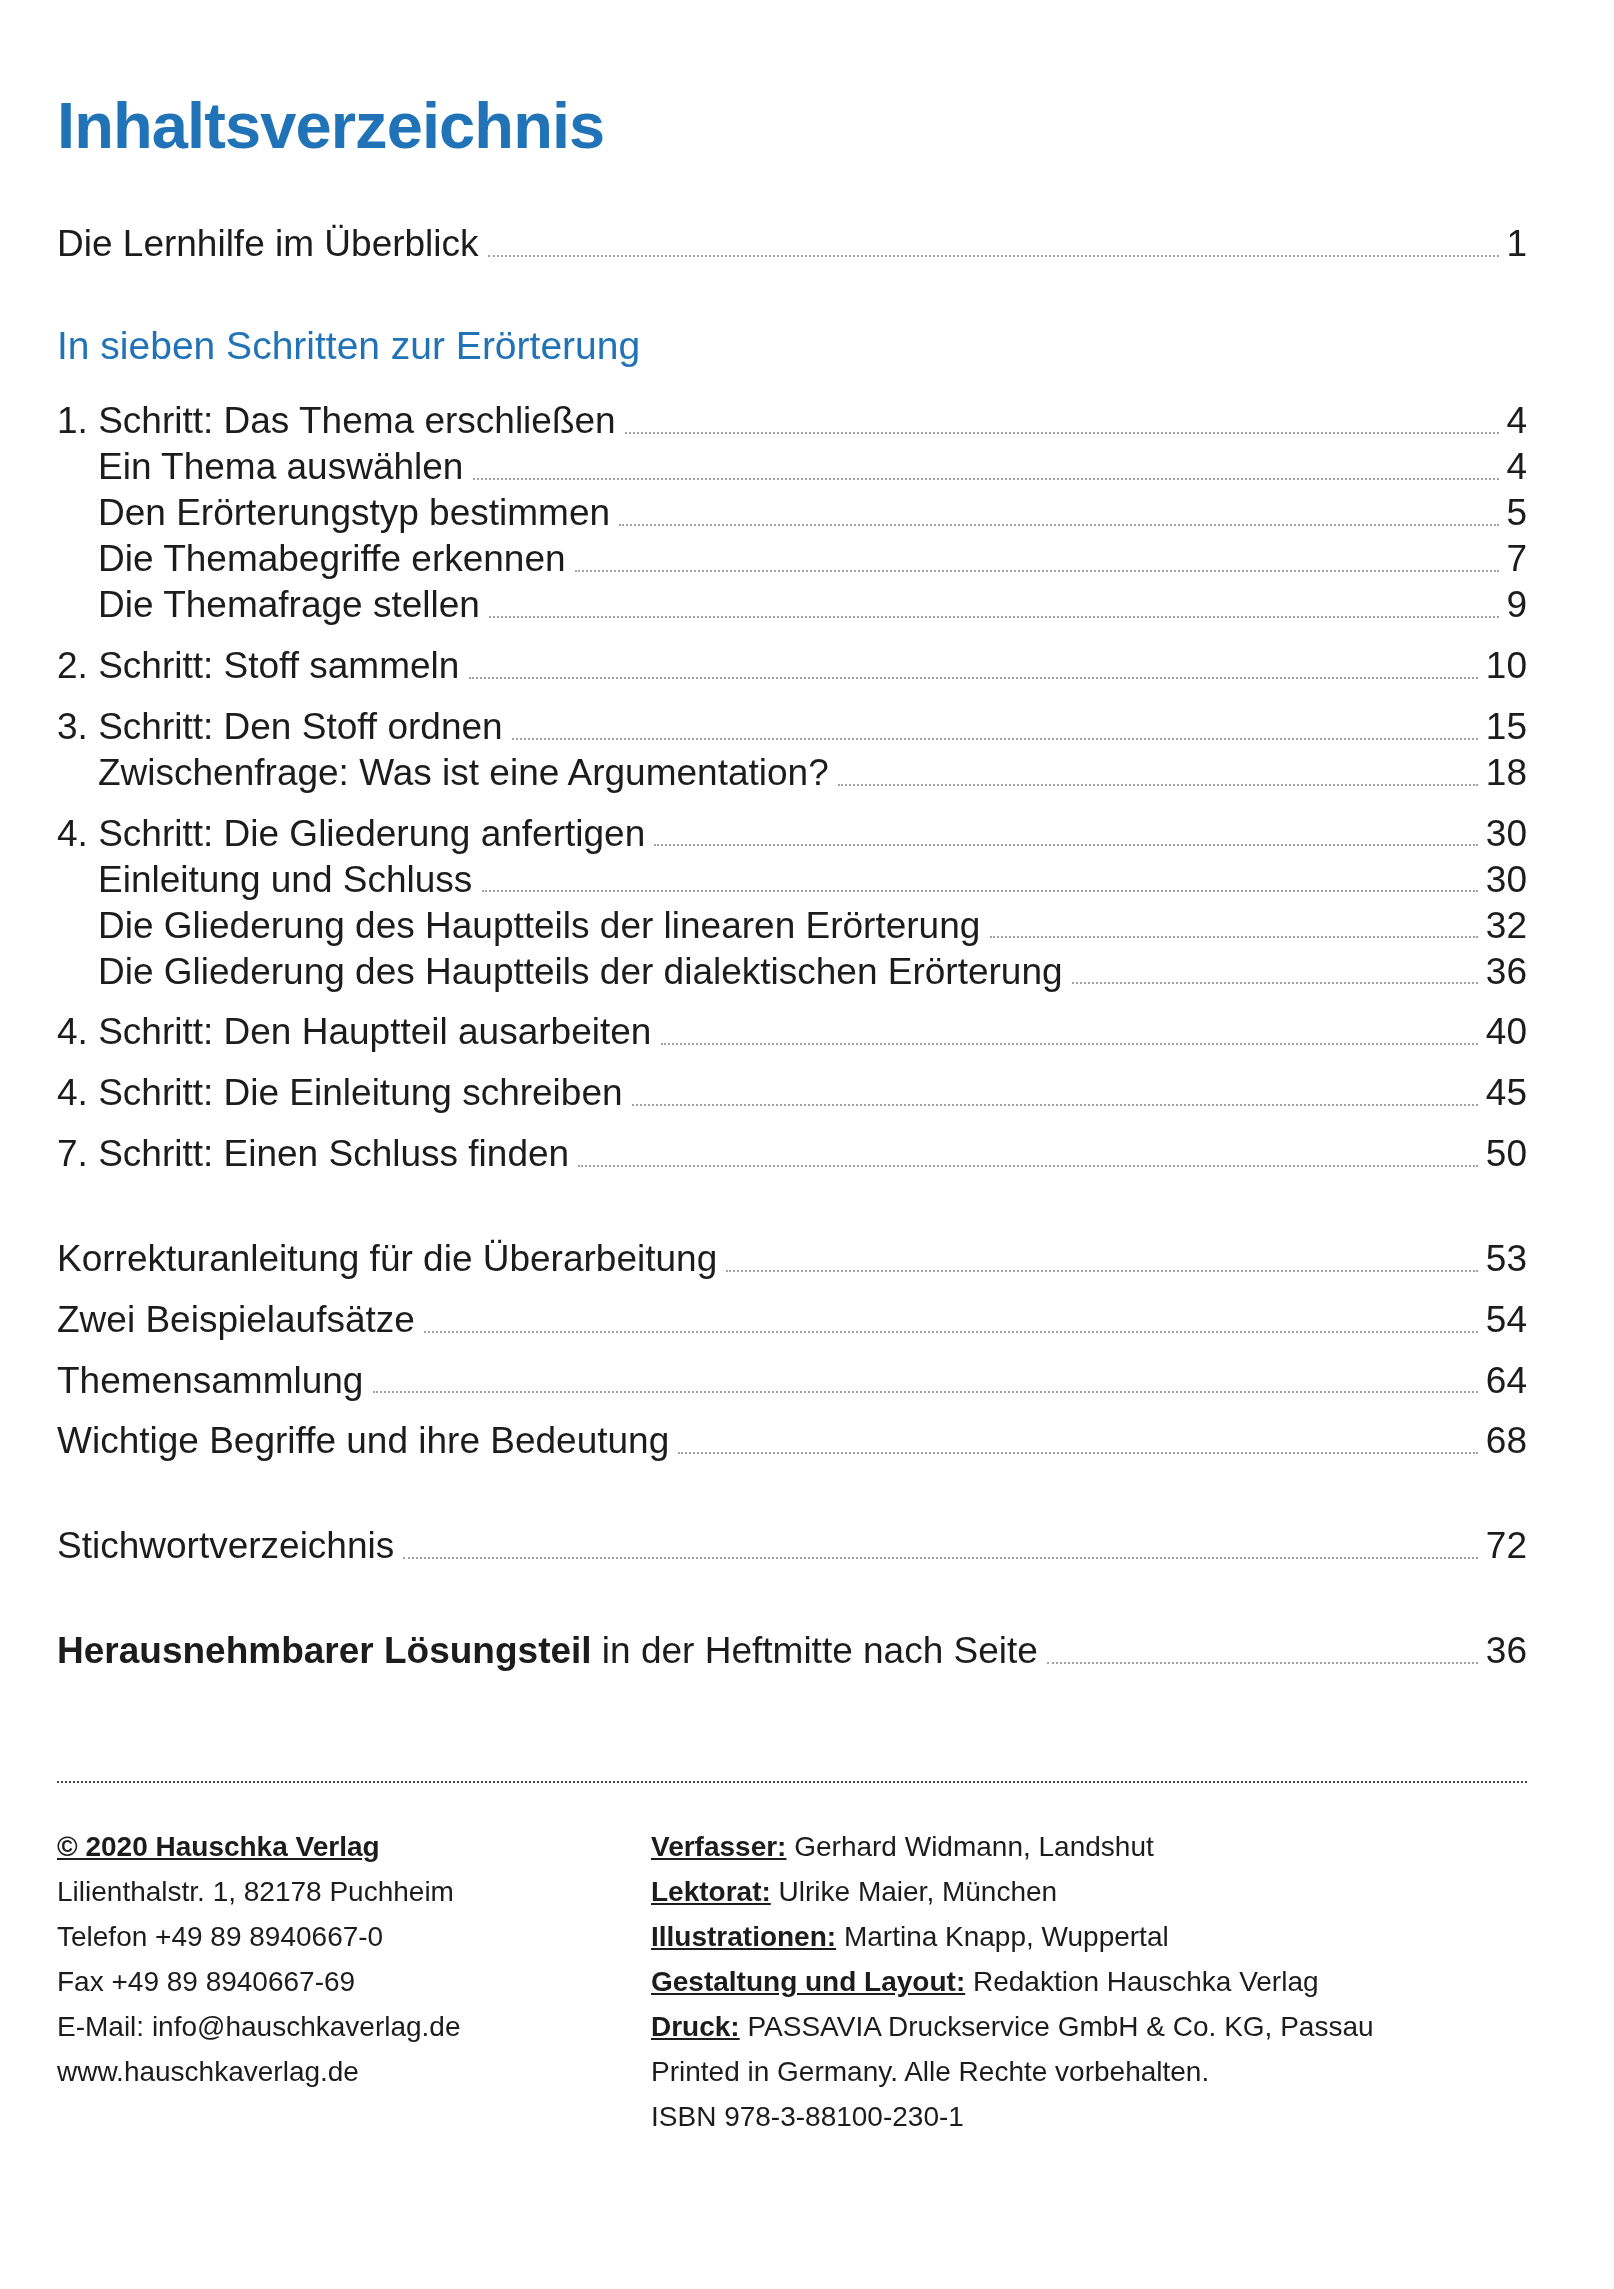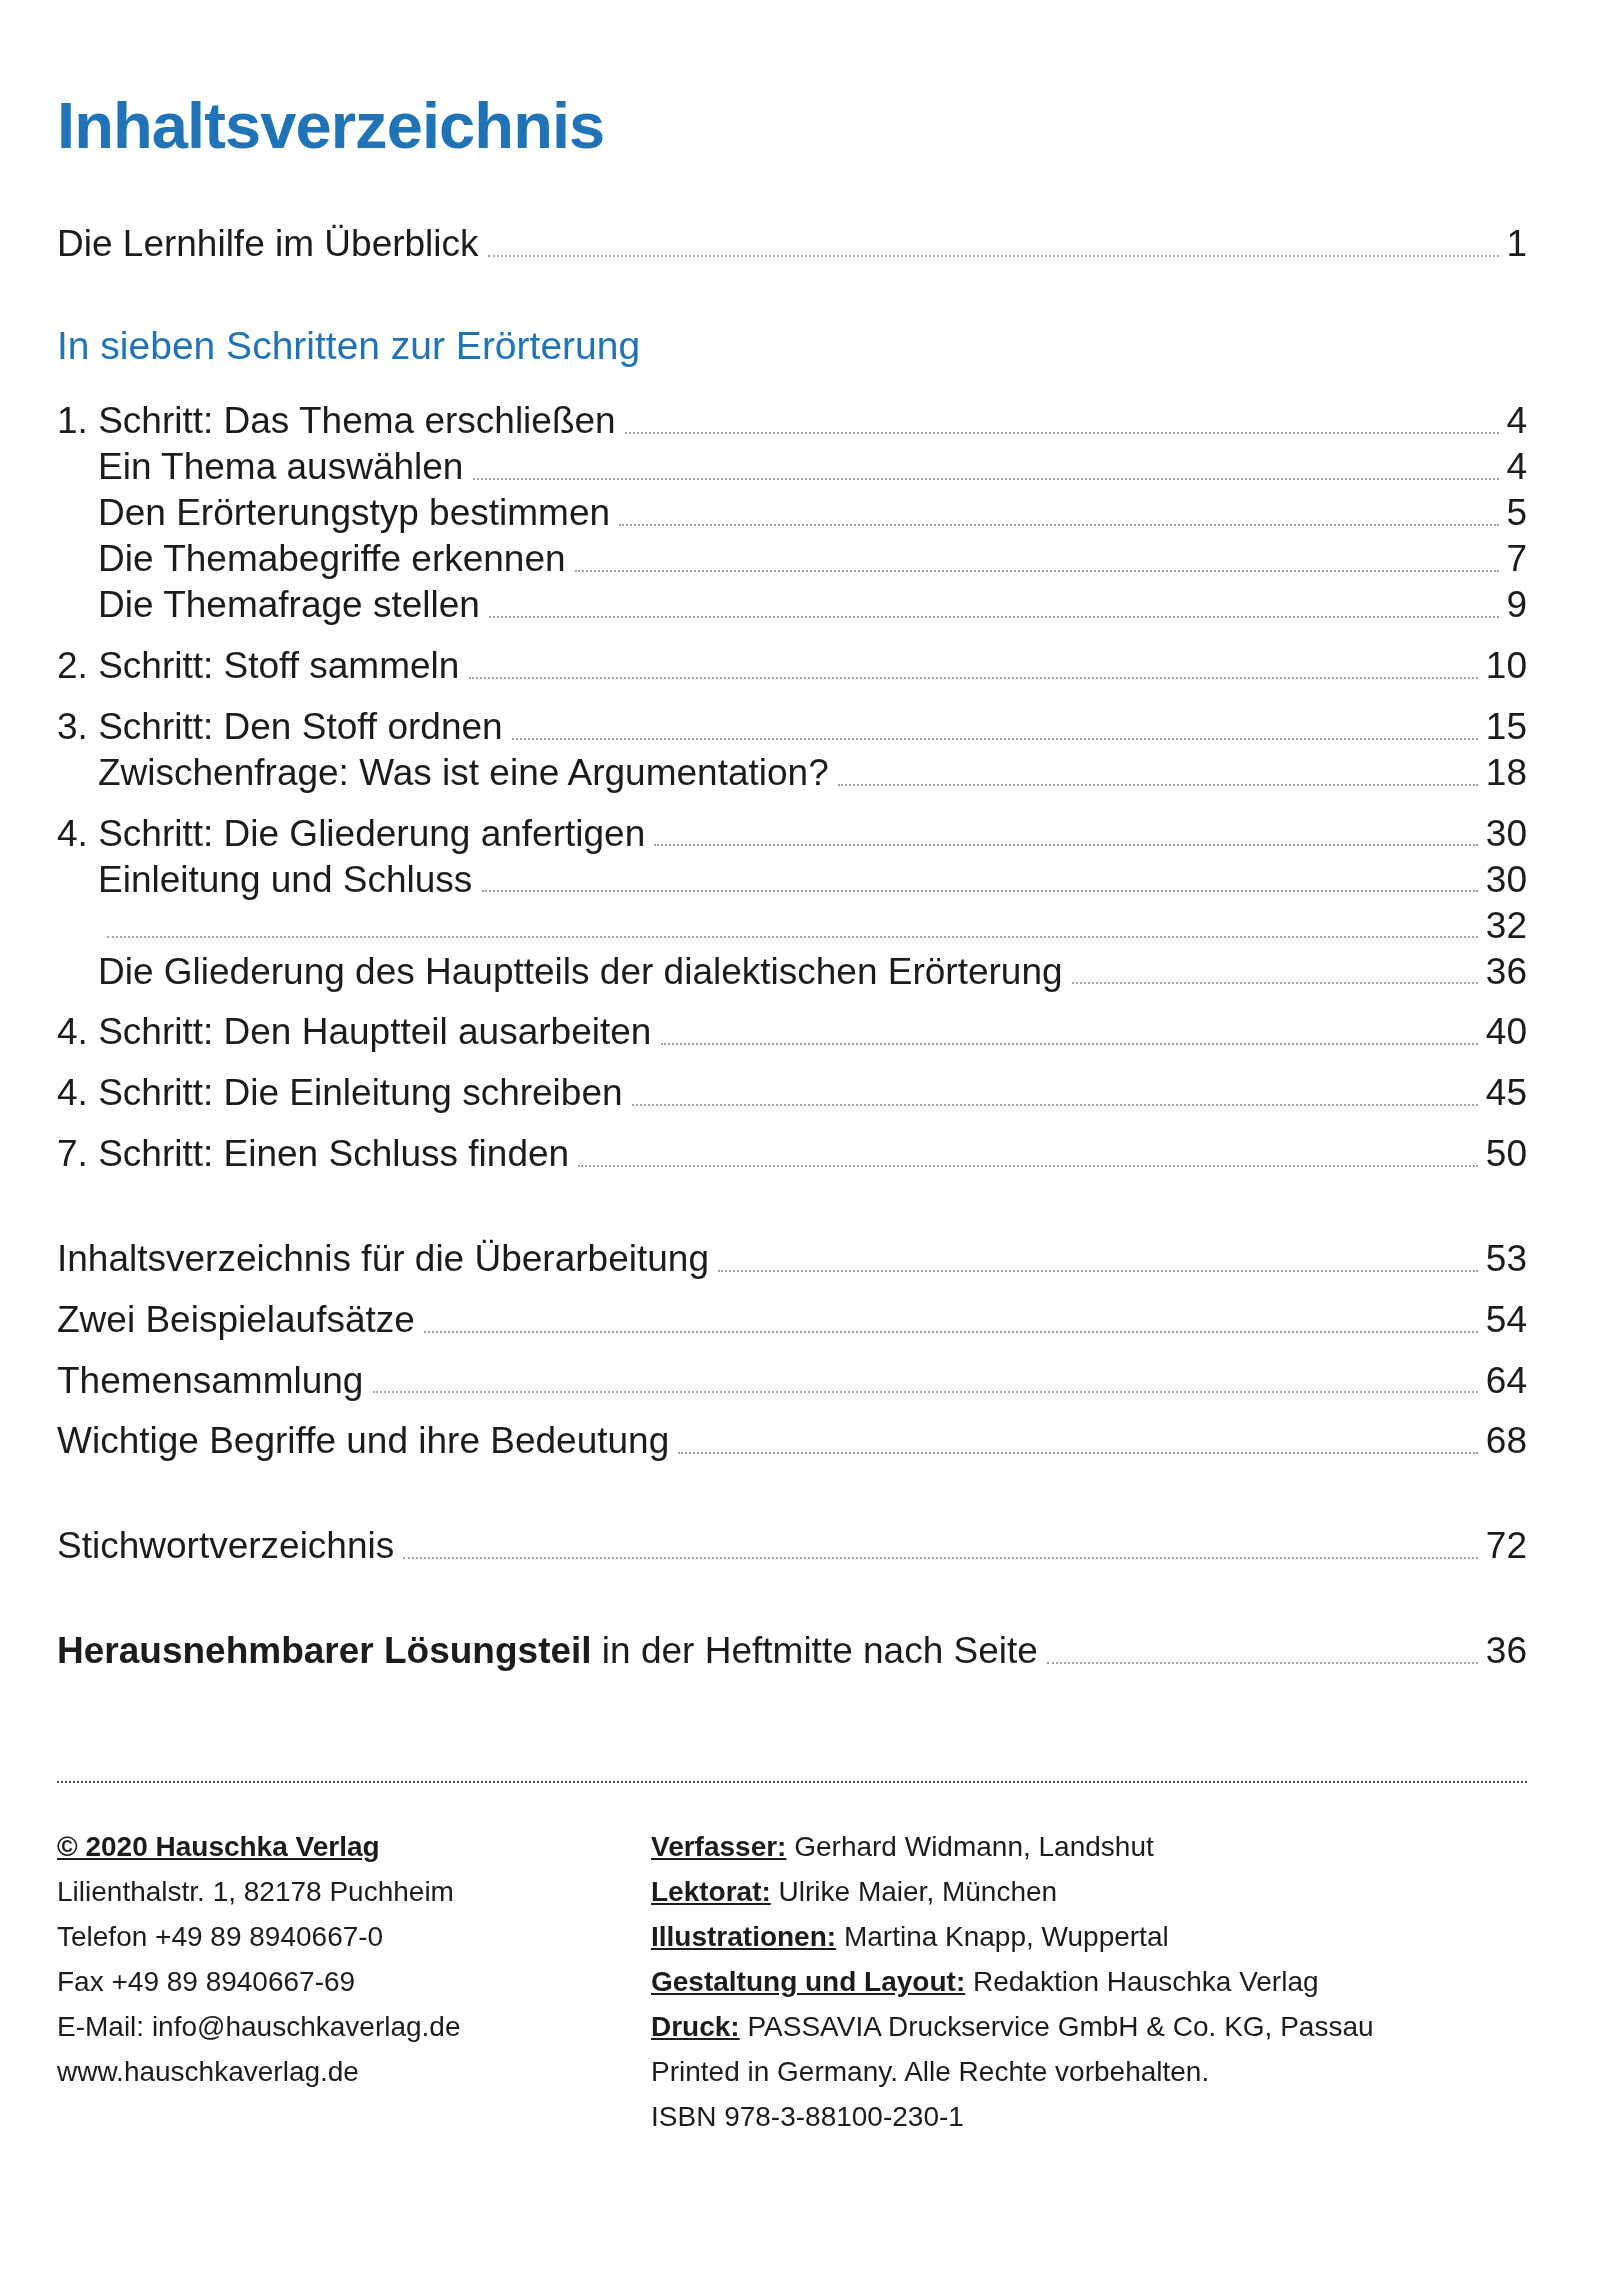--- a/index.html
+++ b/index.html
@@ -120,20 +120,21 @@
             <span class="label">4. Schritt: Die Gliederung anfertigen</span>
             <span class="leader"></span>
             <span class="pagenum">30</span>
           </div>
           <div class="toc-row indent">
             <span class="label">Einleitung und Schluss</span>
             <span class="leader"></span>
             <span class="pagenum">30</span>
           </div>
           <div class="toc-row indent">
+            <span class="label">Die Gliederung des Hauptteils der linearen Erörterung</span>
             <span class="leader"></span>
             <span class="pagenum">32</span>
           </div>
           <div class="toc-row indent">
             <span class="label">Die Gliederung des Hauptteils der dialektischen Erörterung</span>
             <span class="leader"></span>
             <span class="pagenum">36</span>
           </div>
         </div>
         <div class="toc-group">
@@ -154,21 +155,21 @@
           <div class="toc-row">
             <span class="label">7. Schritt: Einen Schluss finden</span>
             <span class="leader"></span>
             <span class="pagenum">50</span>
           </div>
         </div>
       </div>
       <div class="toc-block">
         <div class="toc-group">
           <div class="toc-row">
-            <span class="label">Inhaltsverzeichnis für die Überarbeitung</span>
+            <span class="label">Korrekturanleitung für die Überarbeitung</span>
             <span class="leader"></span>
             <span class="pagenum">53</span>
           </div>
         </div>
         <div class="toc-group">
           <div class="toc-row">
             <span class="label">Zwei Beispielaufsätze</span>
             <span class="leader"></span>
             <span class="pagenum">54</span>
           </div>

